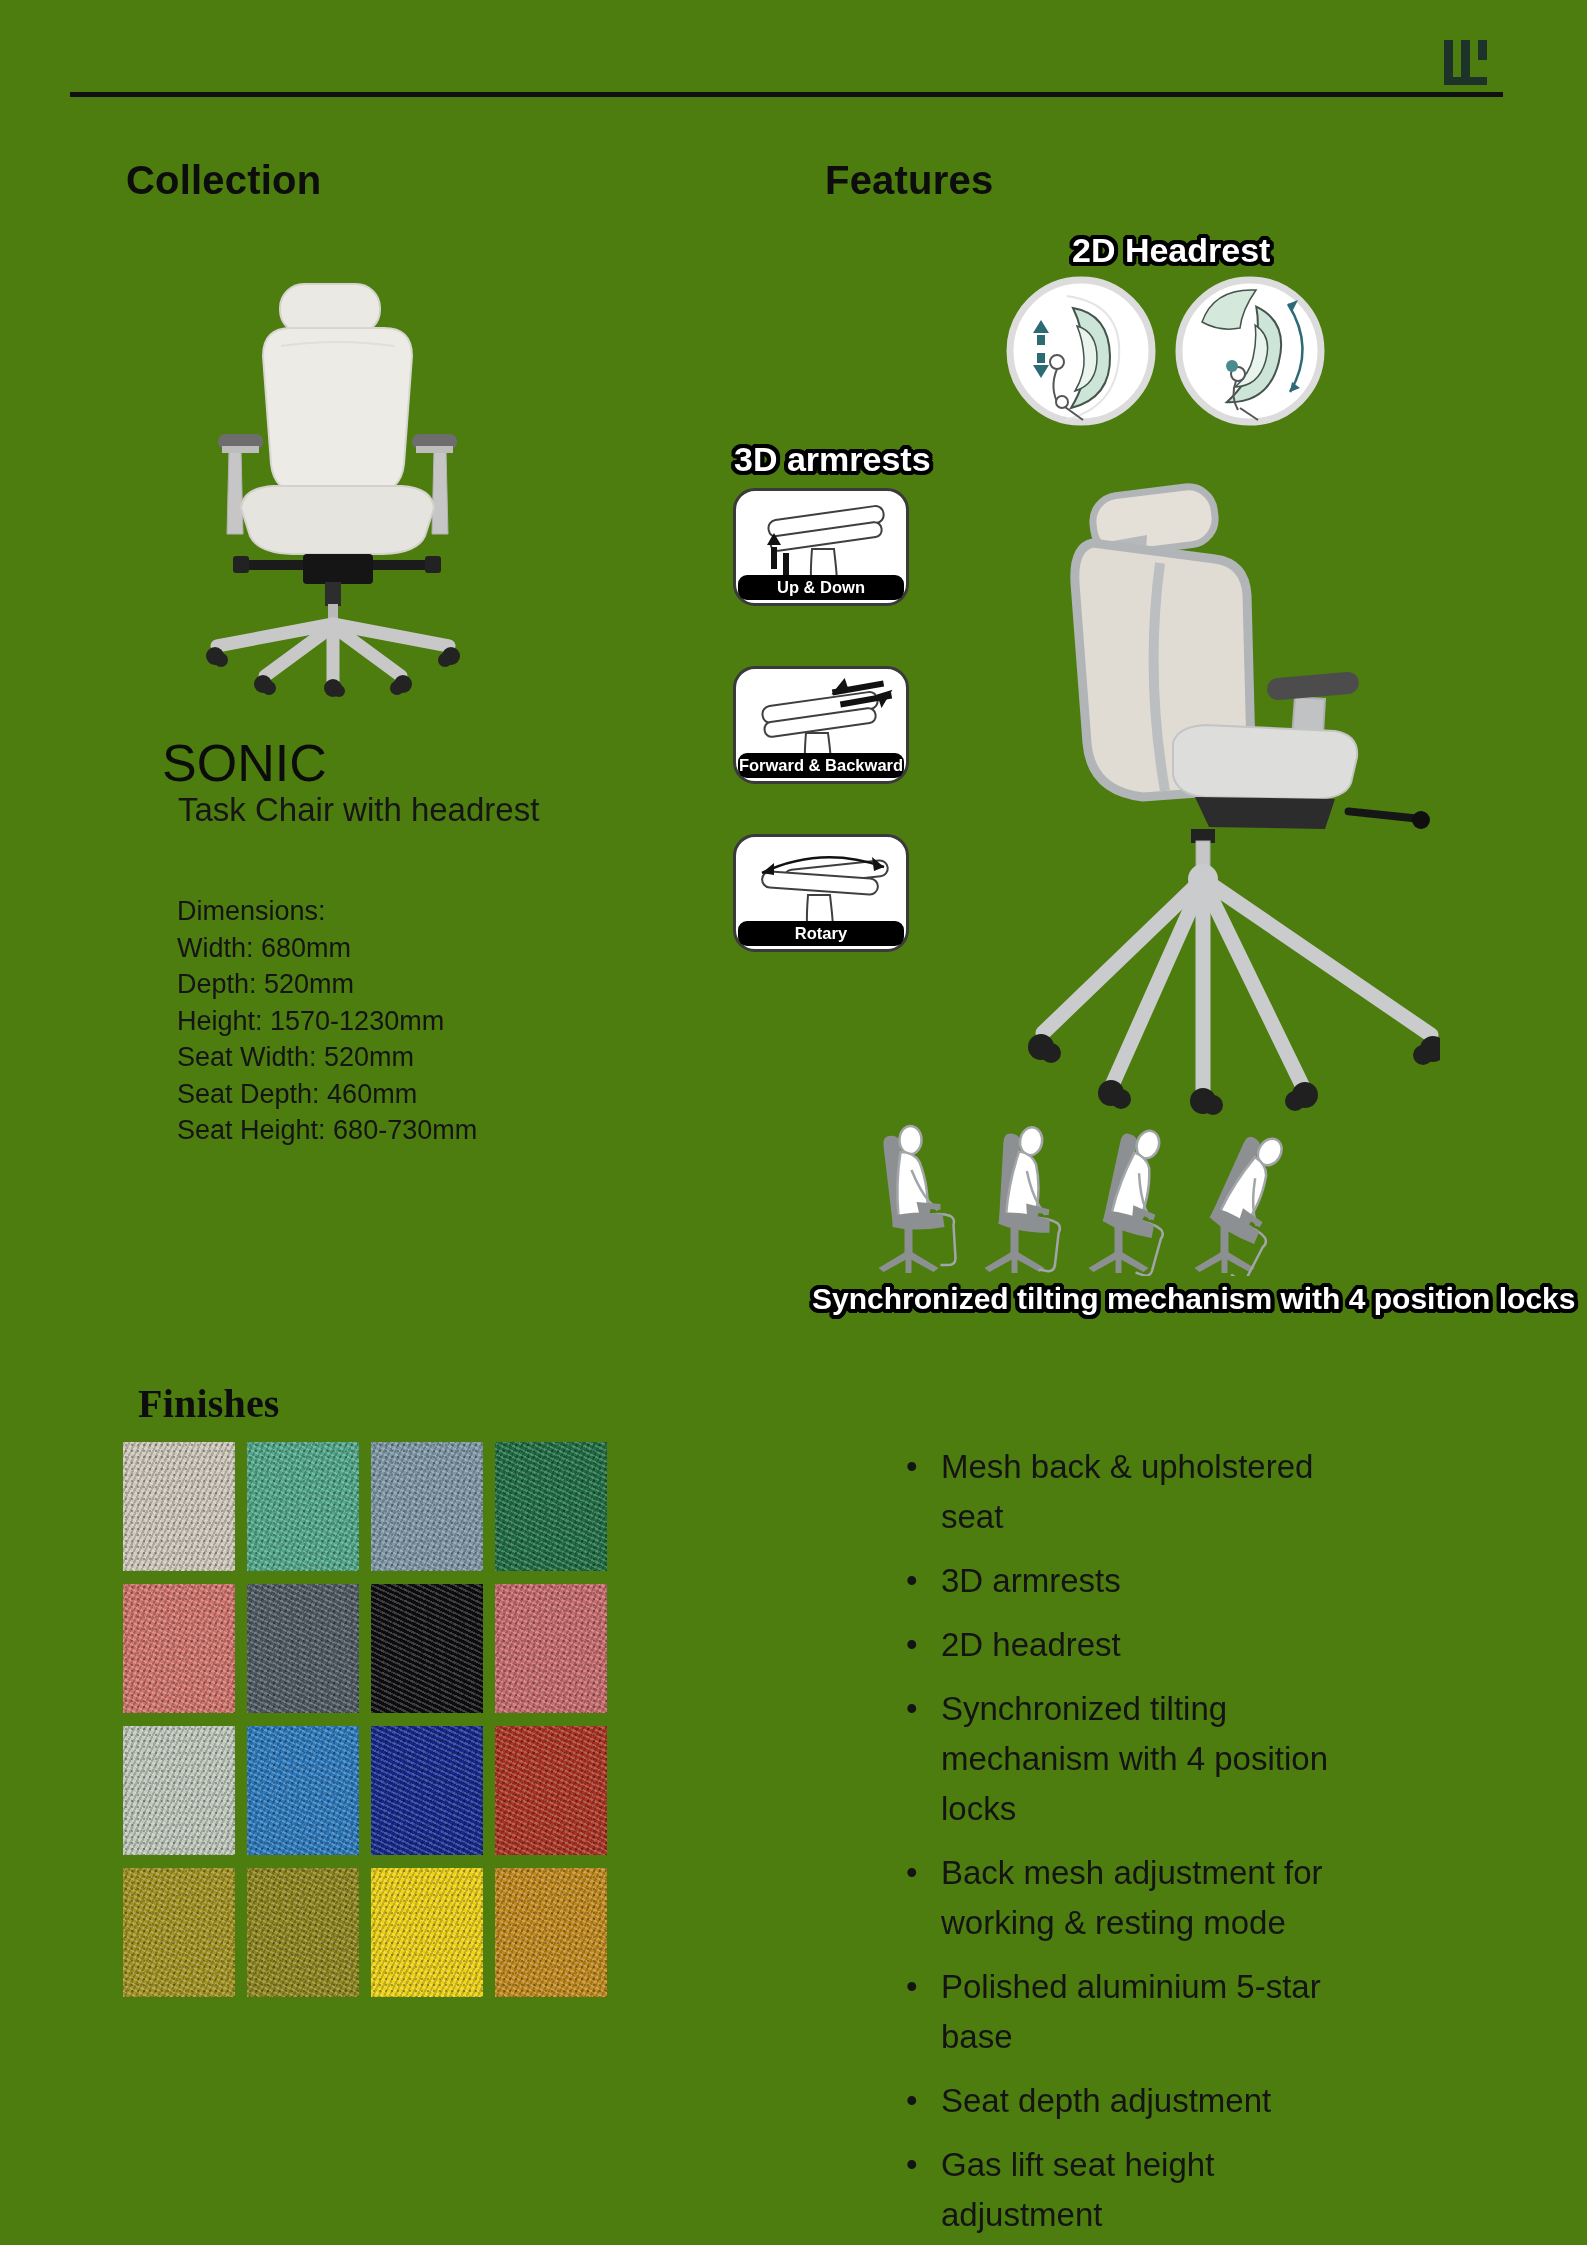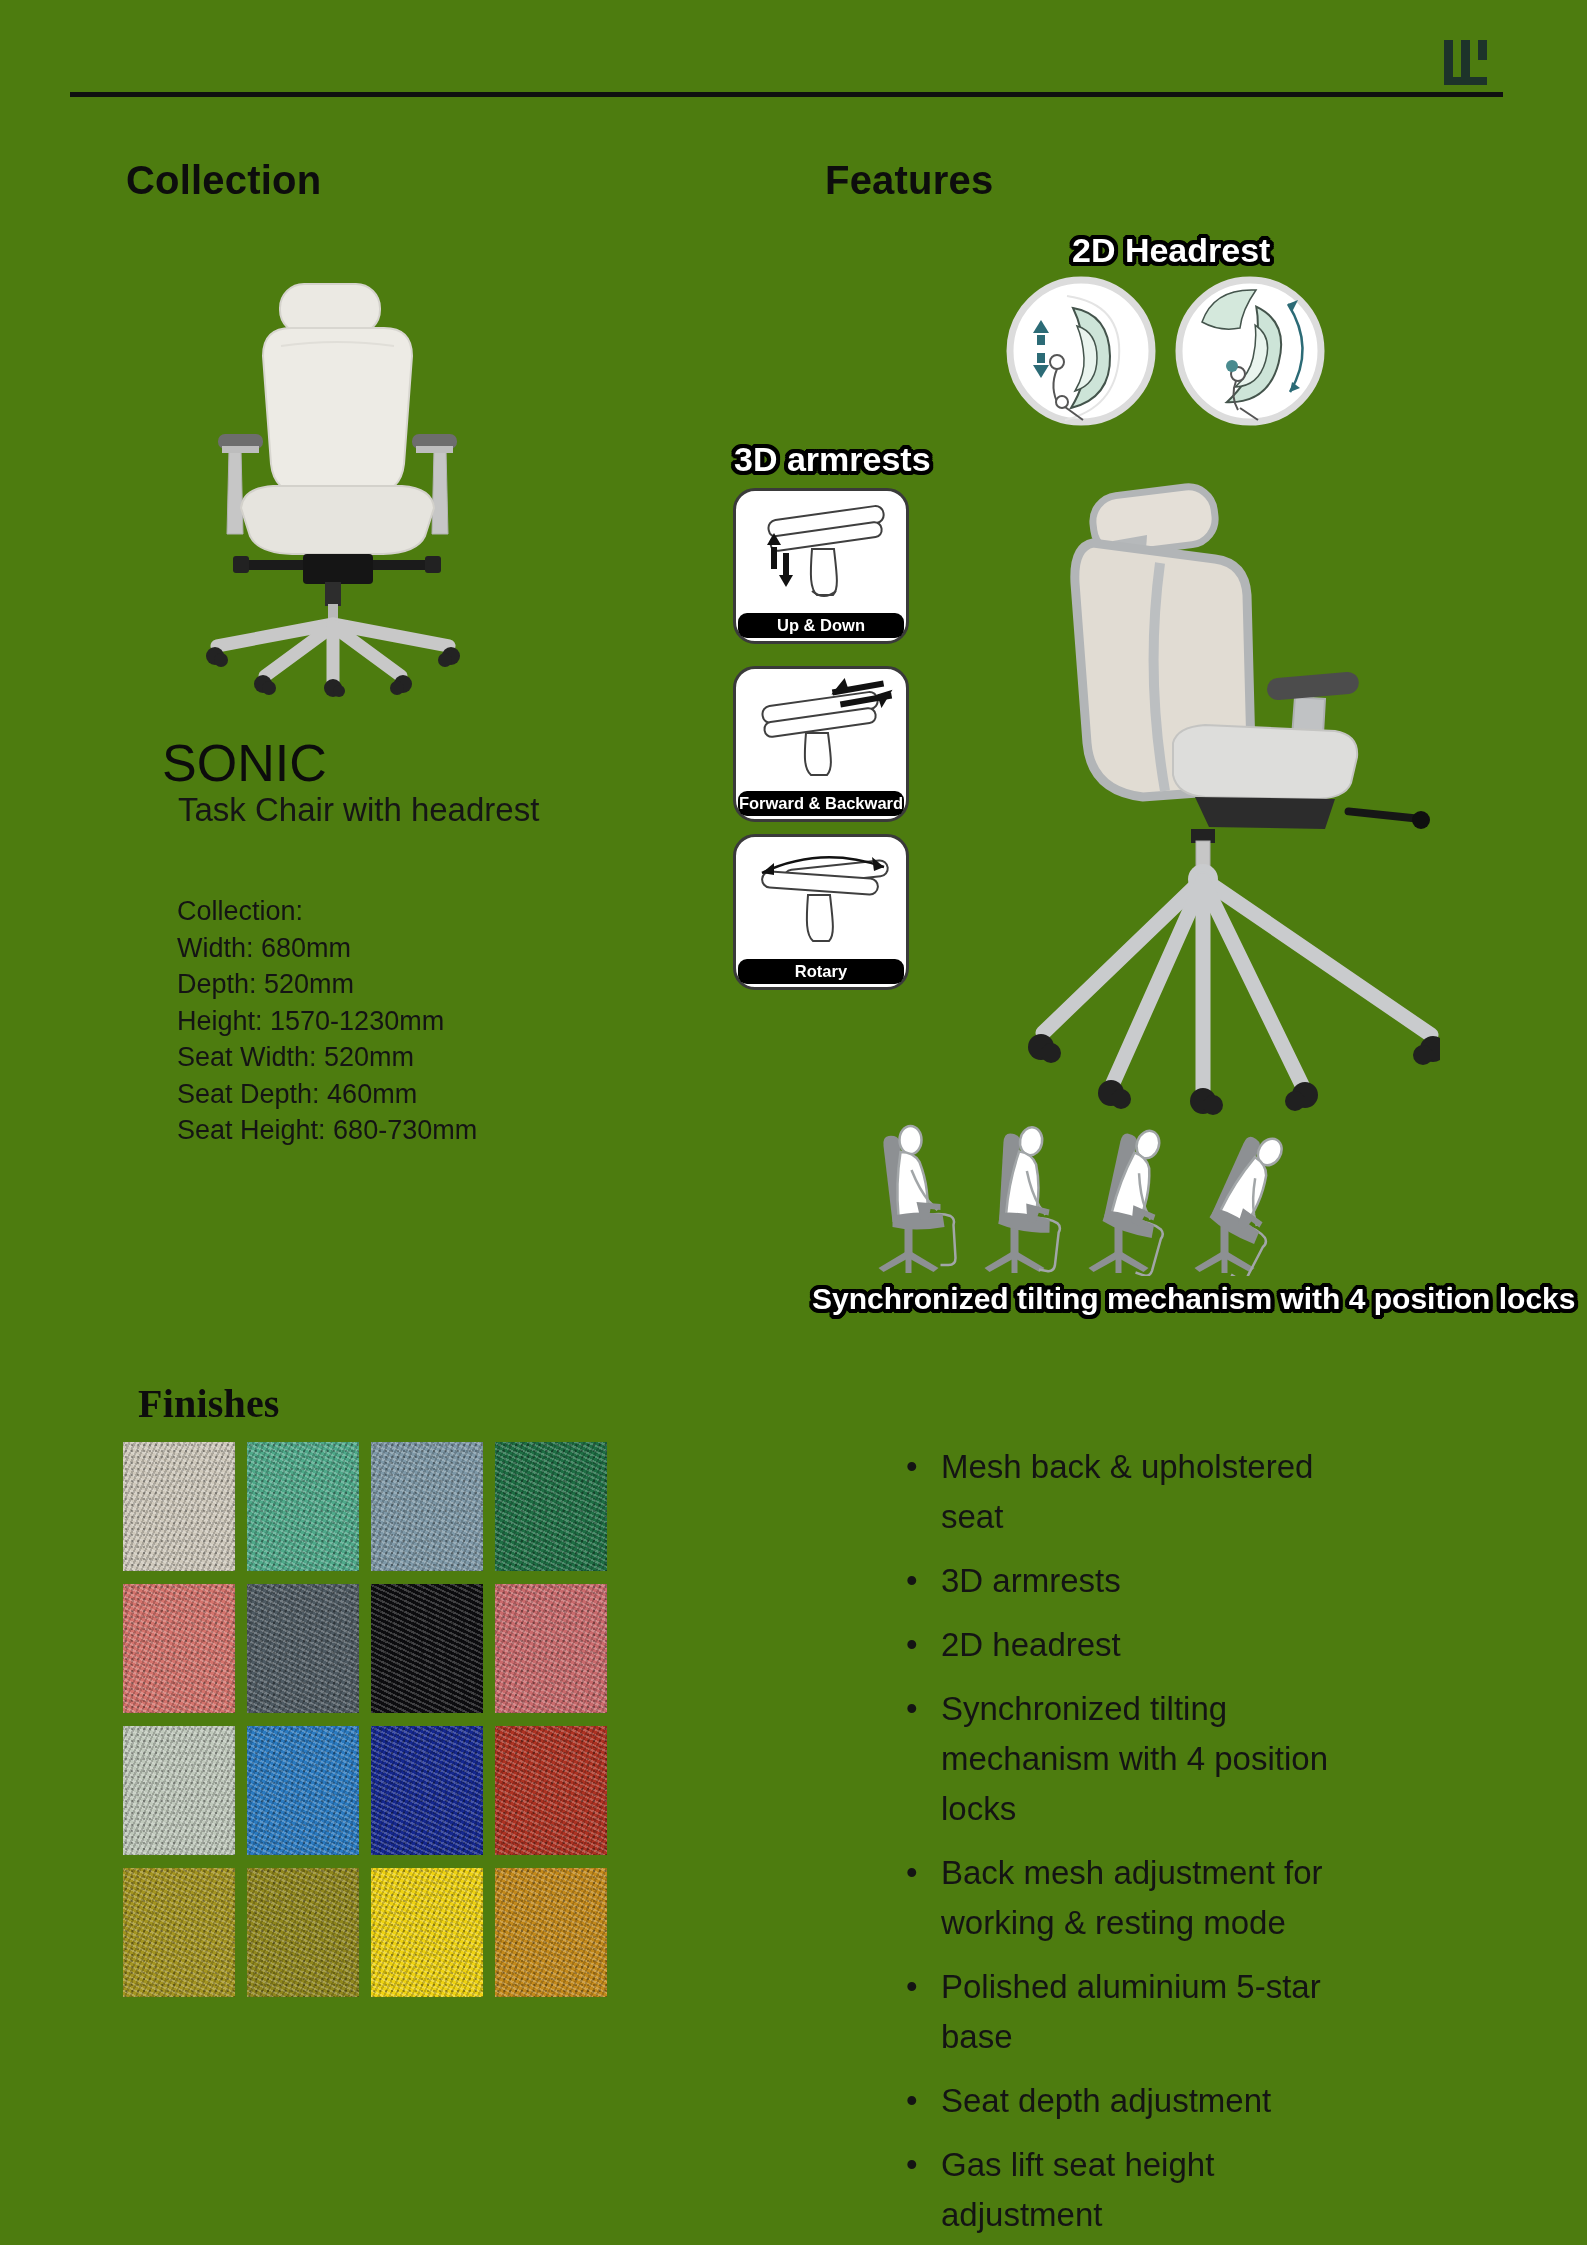--- a/index.html
+++ b/index.html
@@ -44,21 +44,21 @@
   .lbl-armrests{left:734px;top:440px;font-size:34px;}
   .lbl-tilt{left:812px;top:1282px;width:720px;text-align:center;font-size:30px;}
 
   
   .hr-circle{position:absolute;top:270px;width:152px;height:160px;}
   .hr-circle.c1{left:1005px;}
   .hr-circle.c2{left:1174px;}
 
   
   .arm-box{
-    position:absolute;left:733px;width:176px;height:156px;
+    position:absolute;left:733px;width:176px;height:118px;
     border:3px solid #3a3a3a;border-radius:22px;background:#fff;box-sizing:border-box;
   }
   .arm-box .art{position:absolute;left:0;top:0;width:170px;height:115px;}
   .arm-label{
     position:absolute;left:2px;right:2px;bottom:3px;height:25px;
     background:#000;border-radius:9px;
     color:#fff;font-size:16.5px;font-weight:bold;text-align:center;line-height:25px;white-space:nowrap;
   }
   .b1{top:488px;} .b2{top:666px;} .b3{top:834px;}
 
@@ -154,21 +154,21 @@
         <circle cx="148" cy="416" r="9"></circle>
           <circle cx="154" cy="419" r="6"></circle>
       </g>
     </g>
   </svg>
 
   <div class="product-name">SONIC</div>
   <div class="product-subtitle">Task Chair with headrest</div>
 
   <div class="dimensions">
-    <p>Collection:</p>
+    <p>Dimensions:</p>
     <p>Width: 680mm</p>
     <p>Depth: 520mm</p>
     <p>Height: 1570-1230mm</p>
     <p>Seat Width: 520mm</p>
     <p>Seat Depth: 460mm</p>
     <p>Seat Height: 680-730mm</p>
   </div>
 
   <div class="outlined lbl-headrest">2D Headrest</div>
 

